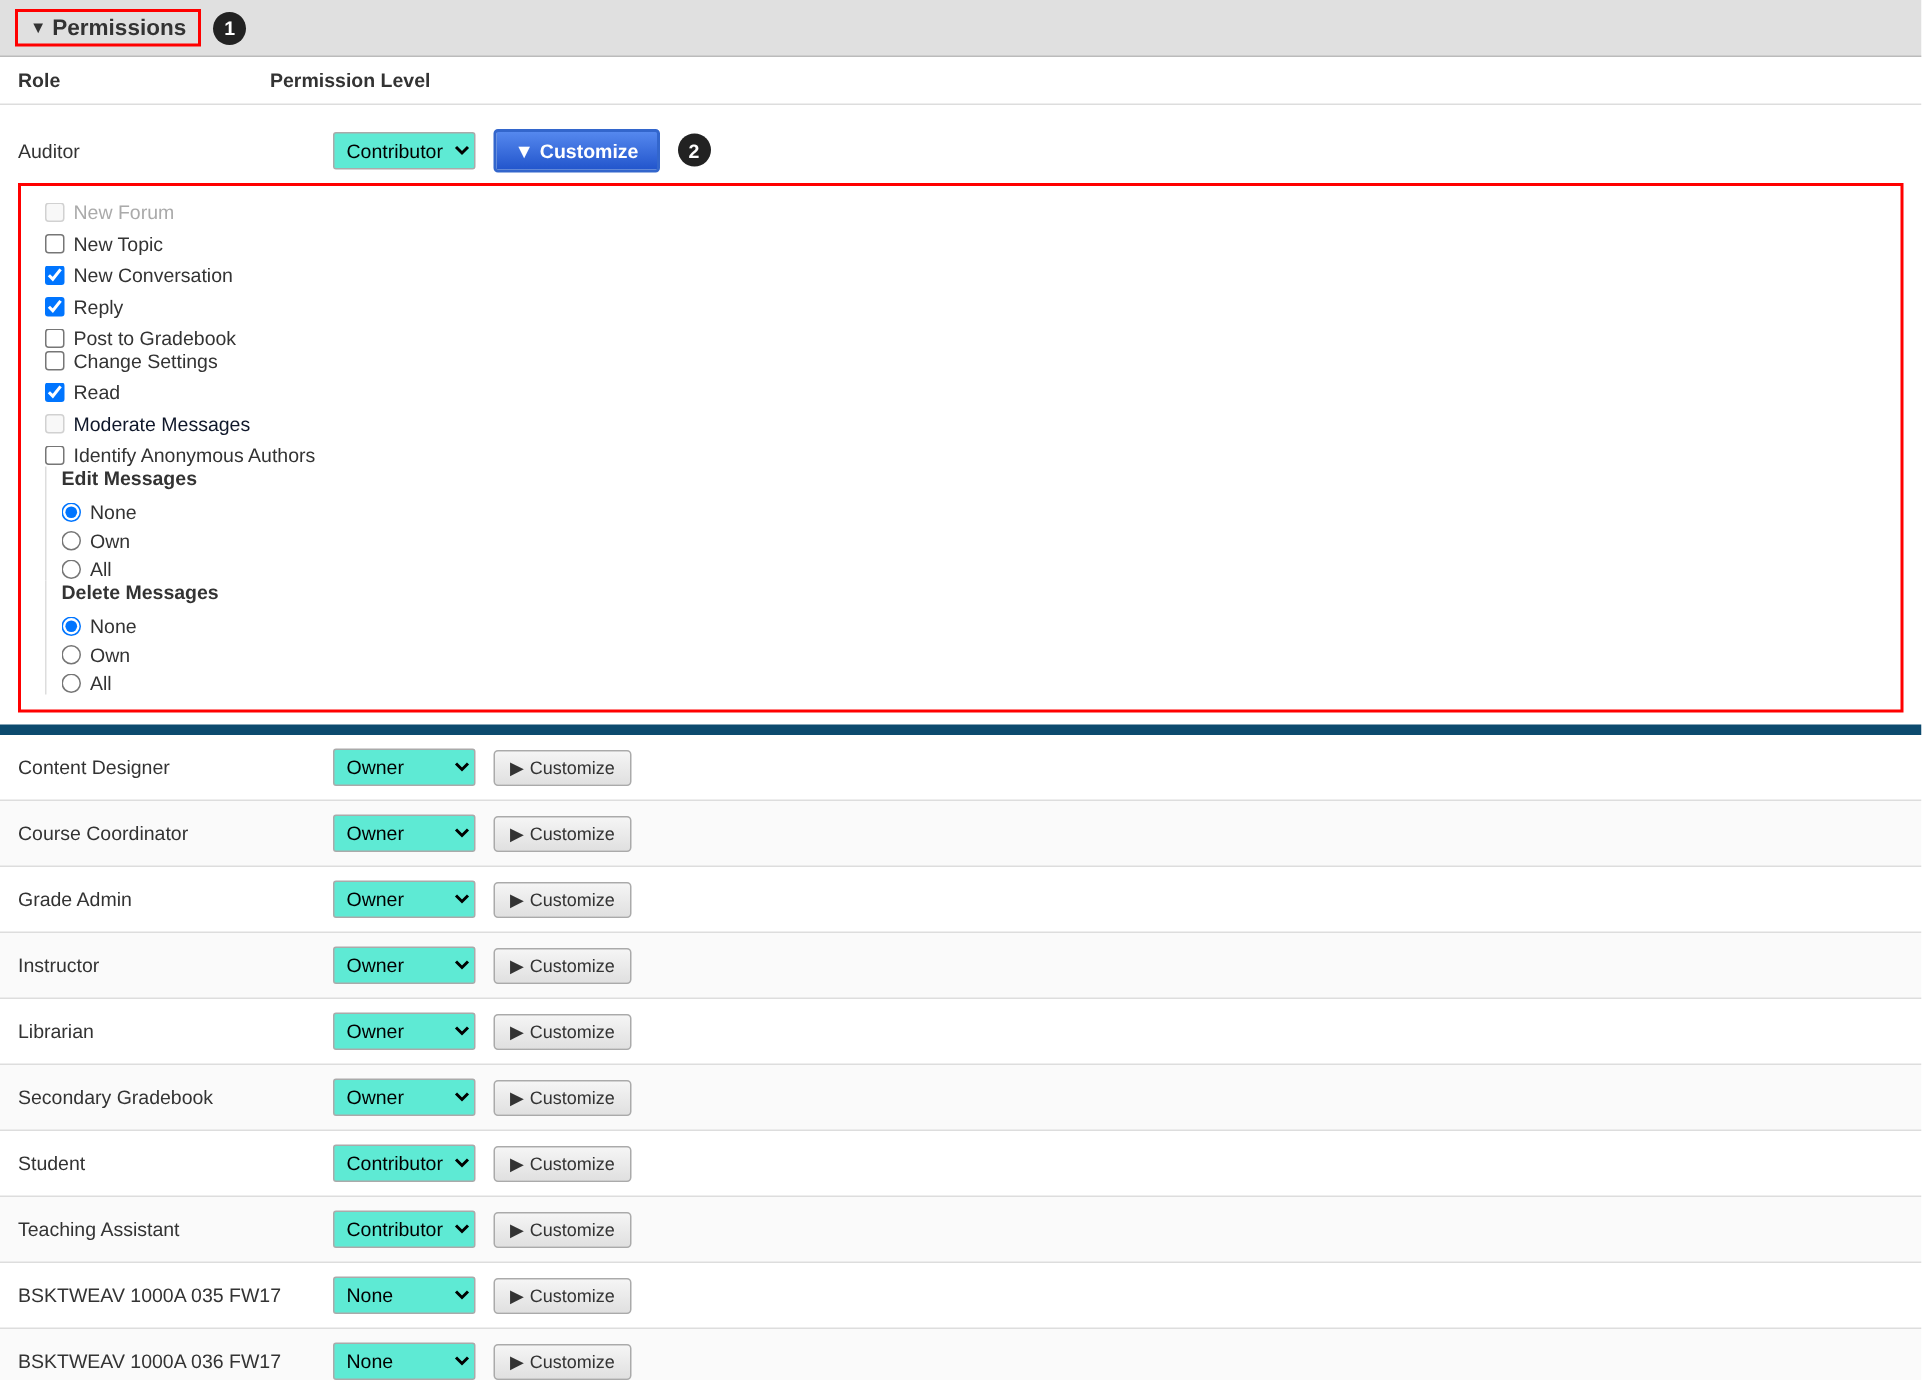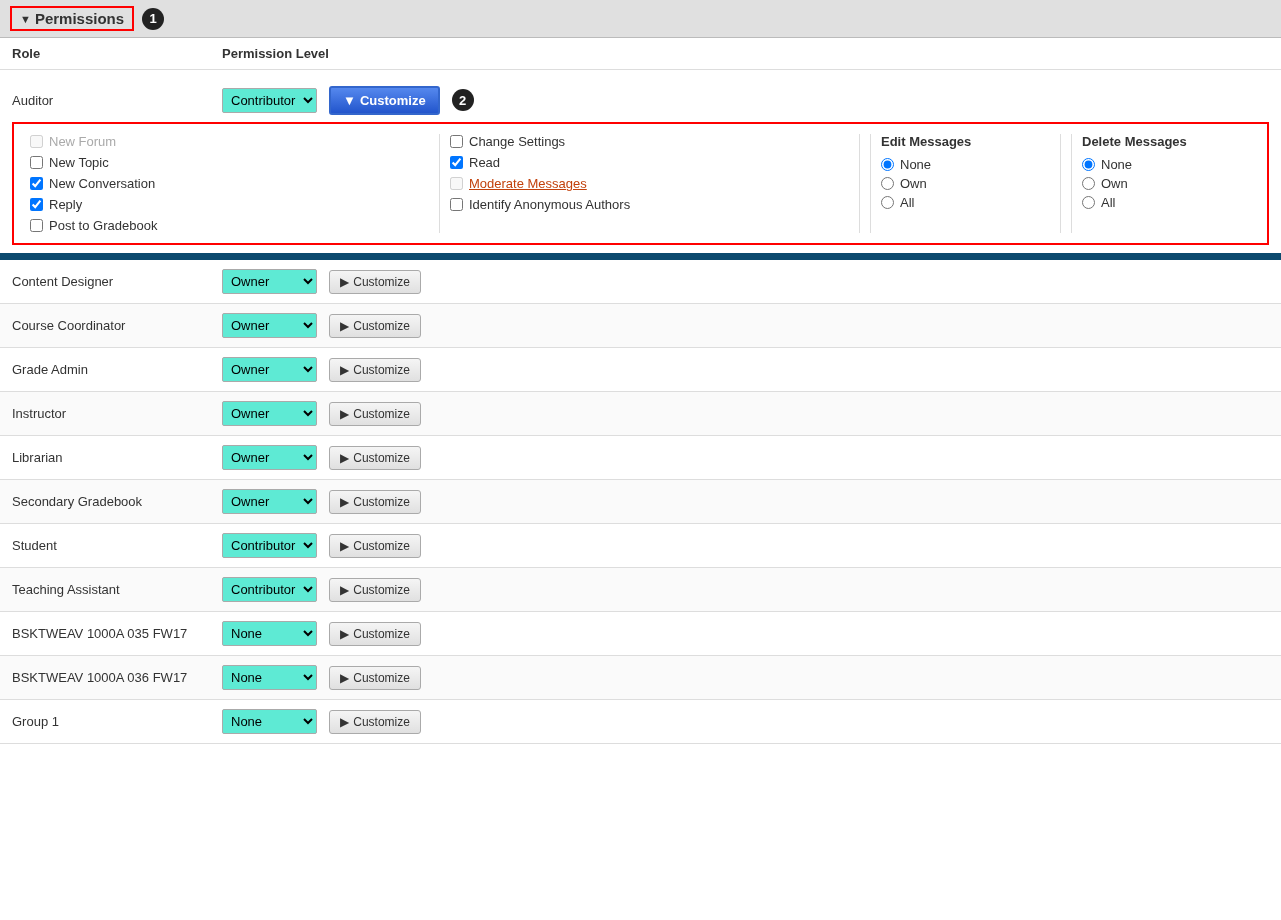--- a/index.html
+++ b/index.html
@@ -33,21 +33,21 @@
       color: #fff;
       font-size: 13px;
       font-weight: bold;
     }
     .col-headers {
       display: flex;
       padding: 8px 12px;
       border-bottom: 1px solid #ddd;
       background: #fff;
     }
-    .col-role { width: 210px; font-weight: bold; }
+    .col-role { width: 168px; font-weight: bold; }
     .col-level { font-weight: bold; }
 
     .row {
       display: flex;
       align-items: center;
       padding: 8px 12px;
       border-bottom: 1px solid #ddd;
       min-height: 44px;
     }
     .row:nth-child(even) { background: #fafafa; }
@@ -89,20 +89,21 @@
     }
 
     
     .expand-panel {
       border: 2px solid red;
       margin: 0 0 0 0;
       padding: 10px 16px;
       display: flex;
       gap: 0;
       background: #fff;
+      flex-direction: column;
     }
     .expand-col {
       flex: 1;
       display: flex;
       flex-direction: column;
       gap: 6px;
     }
     .expand-col-divider {
       width: 1px;
       background: #ddd;
@@ -217,21 +218,21 @@
       <div class="checkbox-row">
         <input type="checkbox" style="">
         <label>Change Settings</label>
       </div>
       <div class="checkbox-row">
         <input type="checkbox" checked="" style="">
         <label>Read</label>
       </div>
       <div class="checkbox-row disabled">
         <input type="checkbox" disabled="" style="">
-        <label style="color:#c2410c;text-decoration:underline;">Moderate Messages</label>
+        <label style="color:#0f172a;">Moderate Messages</label>
       </div>
       <div class="checkbox-row">
         <input type="checkbox" style="">
         <label>Identify Anonymous Authors</label>
       </div>
     </div>
 
     <div class="expand-col-divider"></div>
 
     <div class="expand-col-radio">

